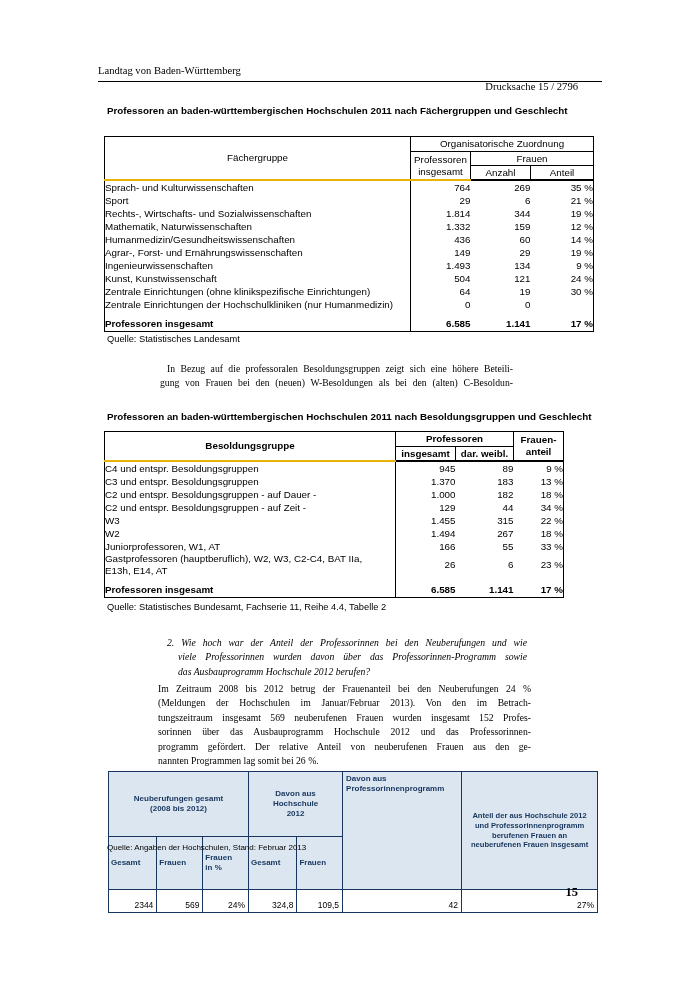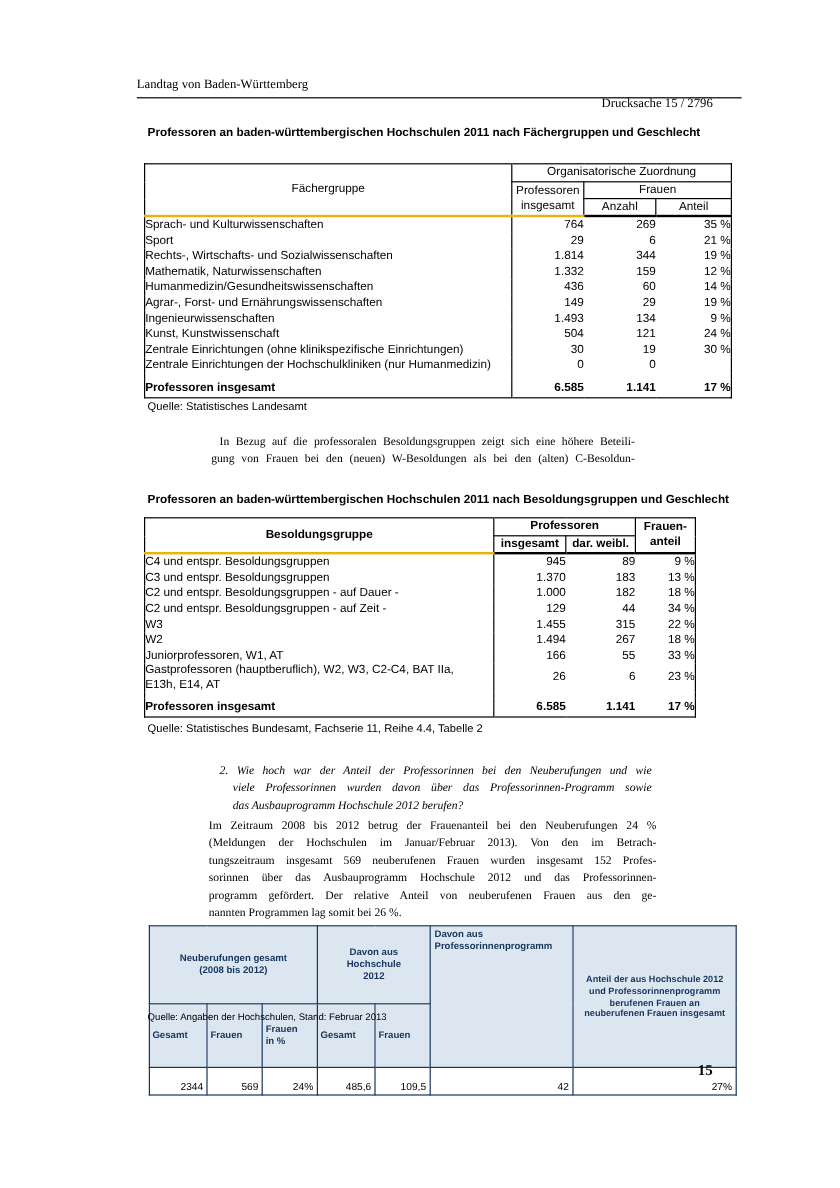--- a/index.html
+++ b/index.html
@@ -1,18 +1,18 @@
 <!DOCTYPE html>
 <html><head>
 <meta charset="utf-8">
 <style>
   html,body { margin:0; padding:0; background:#fff; }
   .page {
     position:relative; width:676px; height:990px; background:#ffffff;
-    font-family:"Liberation Sans", sans-serif; color:#000; overflow:hidden;margin-left:16px;
+    font-family:"Liberation Sans", sans-serif; color:#000; overflow:hidden;
   }
   .serif { font-family:"Liberation Serif", serif; }
 
   
   .runhead-left  { position:absolute; left:98px;  top:65px; font-size:10.6px; }
   .runhead-right { position:absolute; right:98px; top:81px; font-size:10.6px; }
   .hrule { position:absolute; left:98px; top:81px; width:504px; height:1px; background:#000; }
 
   
   .ttitle { position:absolute; left:107px; font-size:9.8px; font-weight:bold; white-space:nowrap; }
@@ -137,21 +137,21 @@
           <td class="cn">9 %</td>
         </tr>
         <tr>
           <td class="cl">Kunst, Kunstwissenschaft</td>
           <td class="cn">504</td>
           <td class="cn">121</td>
           <td class="cn">24 %</td>
         </tr>
         <tr>
           <td class="cl">Zentrale Einrichtungen (ohne klinikspezifische Einrichtungen)</td>
-          <td class="cn">30</td>
+          <td class="cn">64</td>
           <td class="cn">19</td>
           <td class="cn">30 %</td>
         </tr>
         <tr>
           <td class="cl">Zentrale Einrichtungen der Hochschulkliniken (nur Humanmedizin)</td>
           <td class="cn">0</td>
           <td class="cn">0</td>
           <td class="cn"></td>
         </tr>
       </tbody>
@@ -309,21 +309,21 @@
         <th class="sub">Frauen in %</th>
         <th class="sub">Gesamt</th>
         <th class="sub">Frauen</th>
       </tr>
     </thead>
     <tbody>
       <tr>
         <td>2344</td>
         <td>569</td>
         <td>24%</td>
-        <td>485,6</td>
+        <td>324,8</td>
         <td>109,5</td>
         <td>42</td>
         <td>27%</td>
       </tr>
     </tbody>
   </table>
 
   <div class="src-small">Quelle: Angaben der Hochschulen, Stand: Februar 2013</div>
 
   <div class="pagenum">15</div>

